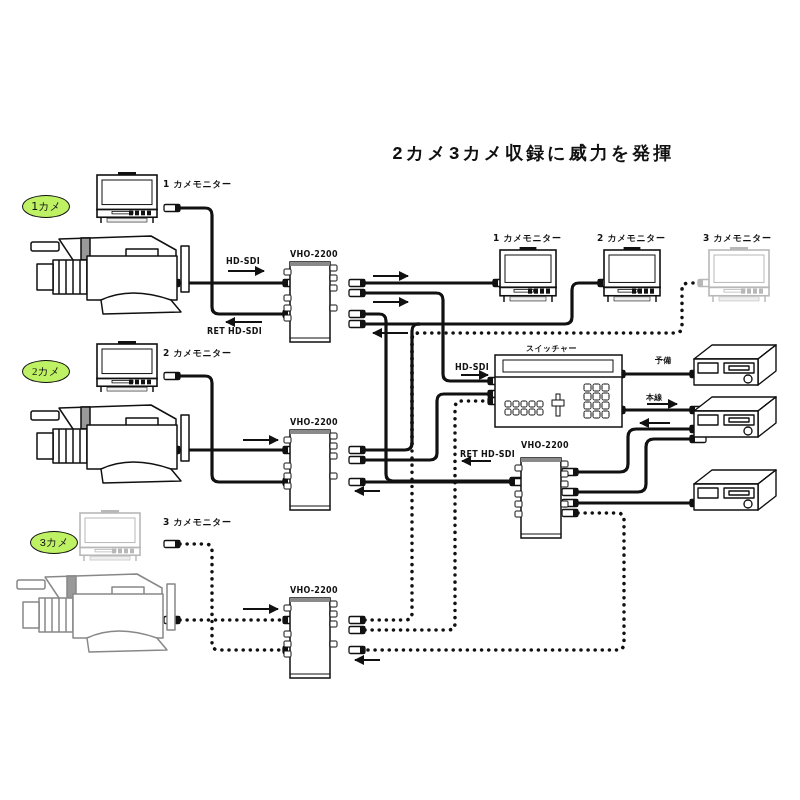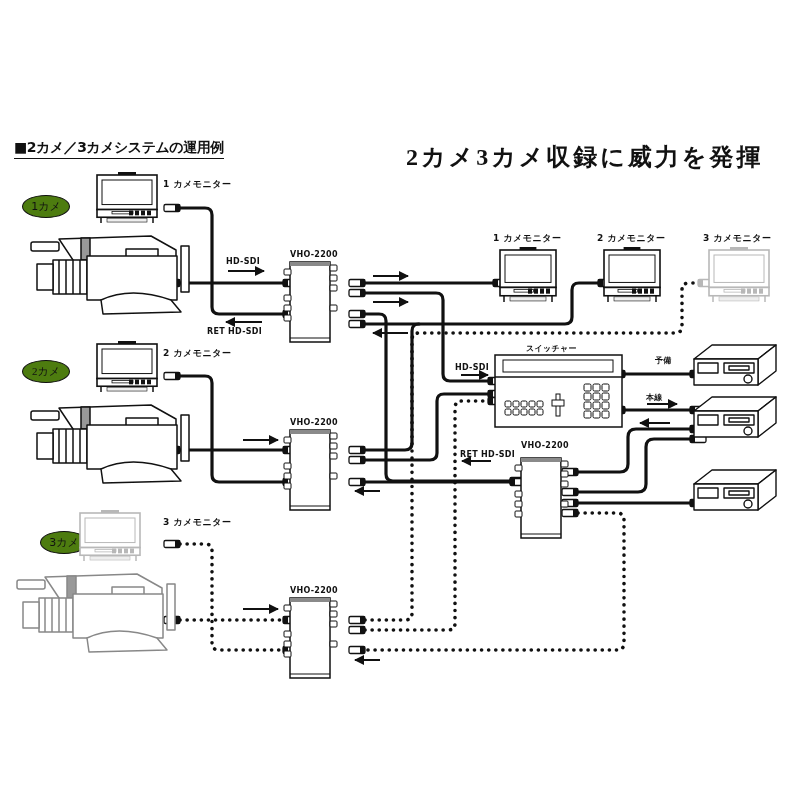--- a/index.html
+++ b/index.html
@@ -2,38 +2,37 @@
 <html><head>
 <meta charset="utf-8">
 <style>
   html, body { margin:0; padding:0; background:#ffffff; }
   body { width:800px; height:800px; position:relative; overflow:hidden;
          font-family:"DejaVu Sans", sans-serif; color:#111; }
   #stage { position:absolute; left:0; top:0; width:800px; height:800px; }
   .txt { position:absolute; white-space:nowrap;font-weight:bold; }
   .section-title { left:14px; top:139px; font-size:14px; font-weight:bold;
                    border-bottom:1.5px solid #111; padding-bottom:1px; letter-spacing:-0.5px; }
-  .headline { left:406px; top:141px; font-family:Liberation Serif, serif; font-size:24px;
+  .headline { left:392px; top:141px; font-family:Liberation Mono, monospace; font-size:18px;
               font-weight:bold; letter-spacing:3px; }
   .lbl { font-size:9px; letter-spacing:0.5px; }
   .lbl-small { font-size:8px; letter-spacing:0.3px; }
   .cam-badge { position:absolute; width:46px; height:21px; border:1.8px solid #111; border-radius:50%;
-               font-size:11px; display:flex; align-items:center; justify-content:center; background:#4d7c0f; }
+               font-size:11px; display:flex; align-items:center; justify-content:center; background:#bef264; }
 </style>
 </head>
 <body>
 
 <div id="stage">
 
-  <div class="txt section-title">■2カメ／3カメシステムの運用例</div>
   <div class="txt headline">2カメ3カメ収録に威力を発揮</div>
 
   <div class="cam-badge" style="left:22px;top:195px;">1カメ</div>
   <div class="cam-badge" style="left:22px;top:360px;font-family:Liberation Serif, serif;">2カメ</div>
-  <div class="cam-badge" style="left:40px;top:531px;">3カメ</div>
+  <div class="cam-badge" style="left:30px;top:531px;font-family:Liberation Mono, monospace;">3カメ</div>
 
   <div class="txt lbl" style="left:163px;top:178px;">1 カメモニター</div>
   <div class="txt lbl" style="left:163px;top:347px;">2 カメモニター</div>
   <div class="txt lbl" style="left:163px;top:516px;">3 カメモニター</div>
 
   <div class="txt lbl-small" style="left:290px;top:250px;">VHO-2200</div>
   <div class="txt lbl-small" style="left:290px;top:418px;">VHO-2200</div>
   <div class="txt lbl-small" style="left:290px;top:586px;">VHO-2200</div>
   <div class="txt lbl-small" style="left:521px;top:441px;">VHO-2200</div>
 

